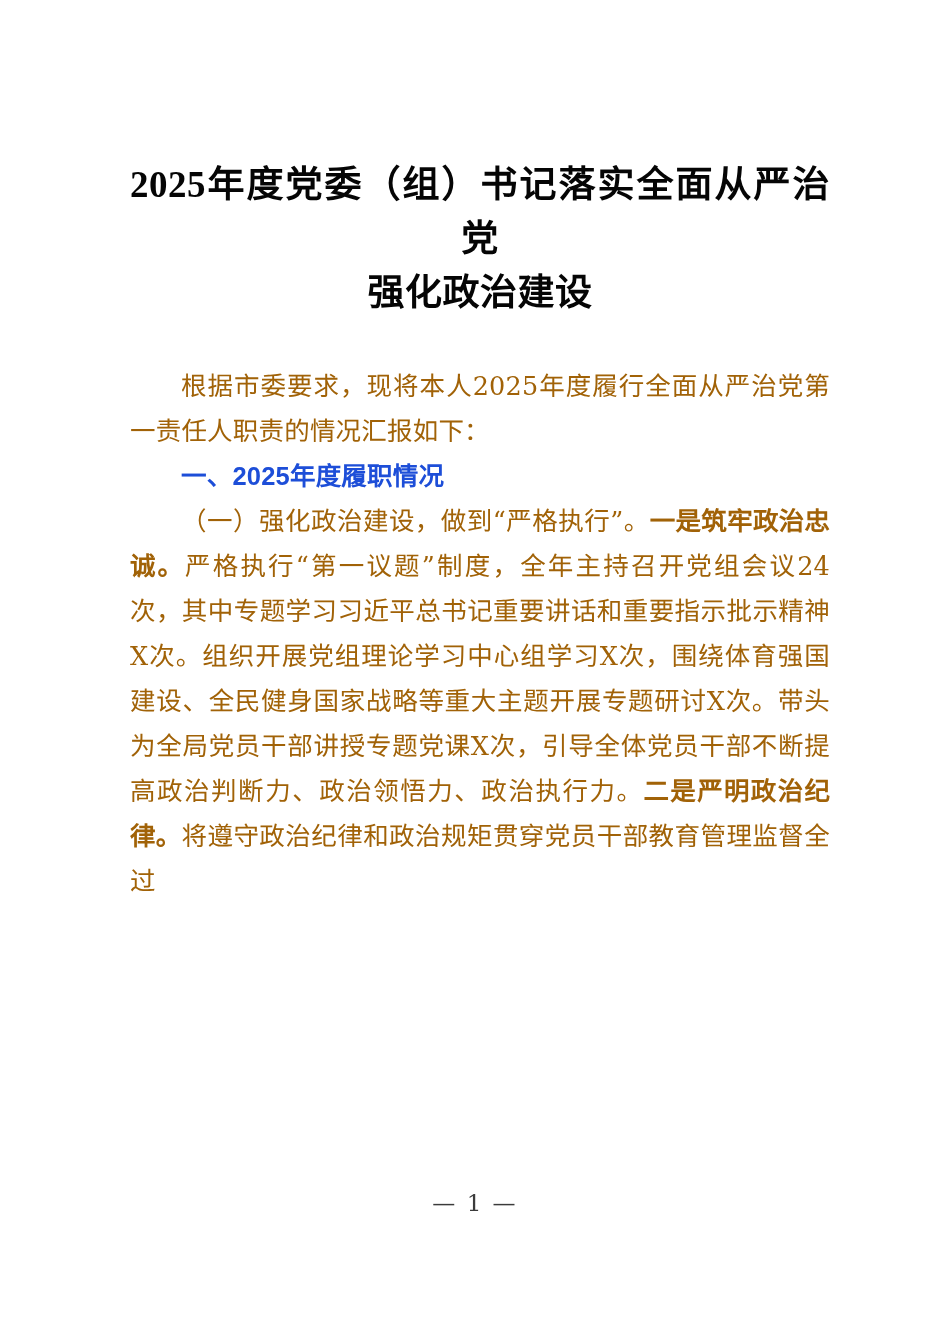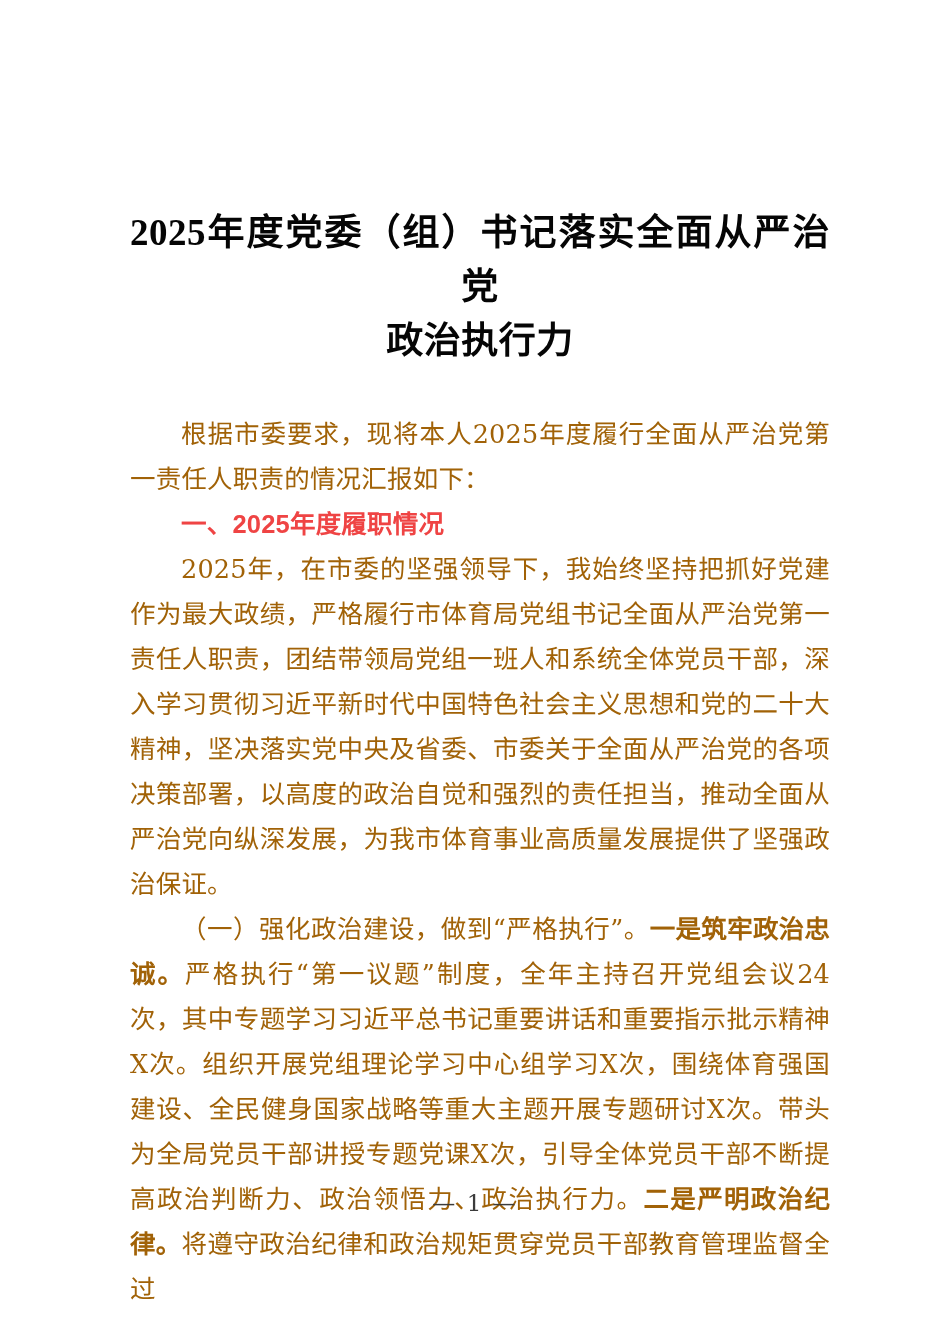--- a/index.html
+++ b/index.html
@@ -64,21 +64,21 @@
   .gap-after-title { height: 44px; }
 
   
   .section-heading {
     margin: 0;
     font-family: "Liberation Sans", "DejaVu Sans", sans-serif;
     font-weight: bold;
     font-size: 25.5px;
     line-height: 45px;
     letter-spacing: 0.2px;
-    color: #ef4444;
+    color: #1d4ed8;
     text-indent: 2em;
     text-align: left;
   }
 
   
   .emph {
     font-family: "Liberation Sans", "DejaVu Sans", sans-serif;
     font-weight: bold;
     letter-spacing: 0px;
   }
@@ -98,31 +98,30 @@
   }
 </style>
 </head>
 <body>
 
 <div class="page">
 
   <div class="content">
 
     <h1 class="doc-title">
-        <span style="display: block; margin-top: 48px;">2025年度党委（组）书记落实全面从严治党</span>
-        <span style="display: block;">政治执行力</span>
+        <span style="display: block;">2025年度党委（组）书记落实全面从严治党</span>
+        <span style="display: block;">强化政治建设</span>
       </h1>
 
     <div class="gap-after-title"></div>
 
     <p class="body-para">根据市委要求，现将本人2025年度履行全面从严治党第一责任人职责的情况汇报如下：</p>
 
     <p class="section-heading">一、2025年度履职情况</p>
 
-    <p class="body-para">2025年，在市委的坚强领导下，我始终坚持把抓好党建作为最大政绩，严格履行市体育局党组书记全面从严治党第一责任人职责，团结带领局党组一班人和系统全体党员干部，深入学习贯彻习近平新时代中国特色社会主义思想和党的二十大精神，坚决落实党中央及省委、市委关于全面从严治党的各项决策部署，以高度的政治自觉和强烈的责任担当，推动全面从严治党向纵深发展，为我市体育事业高质量发展提供了坚强政治保证。</p>
 
     <p class="body-para"><span>（一）强化政治建设，做到“严格执行”。</span><span class="emph">一是筑牢政治忠诚。</span><span>严格执行“第一议题”制度，全年主持召开党组会议24次，其中专题学习习近平总书记重要讲话和重要指示批示精神X次。组织开展党组理论学习中心组学习X次，围绕体育强国建设、全民健身国家战略等重大主题开展专题研讨X次。带头为全局党员干部讲授专题党课X次，引导全体党员干部不断提高政治判断力、政治领悟力、政治执行力。</span><span class="emph">二是严明政治纪律。</span><span>将遵守政治纪律和政治规矩贯穿党员干部教育管理监督全过</span></p>
 
   </div>
 
   <div class="page-footer">— 1 —</div>
 
 </div>
 
 </body></html>

